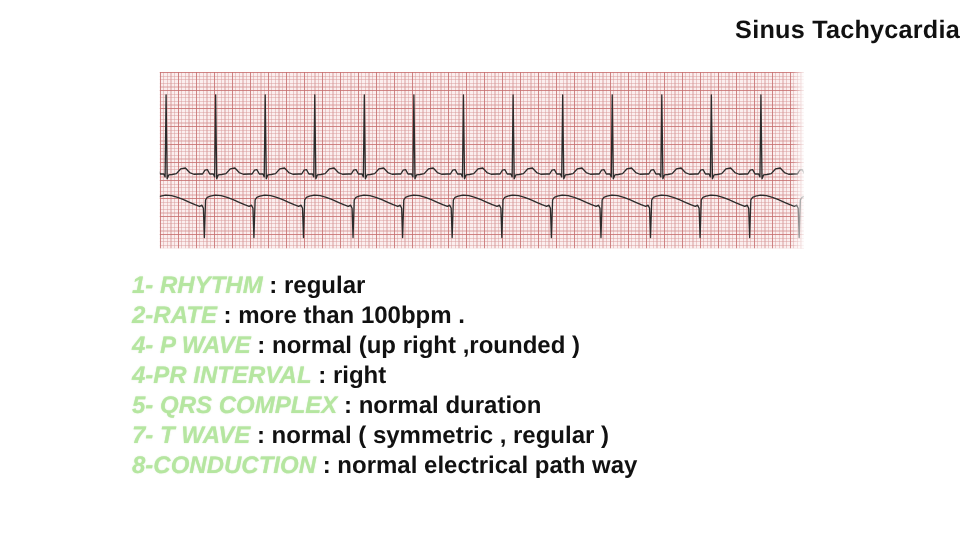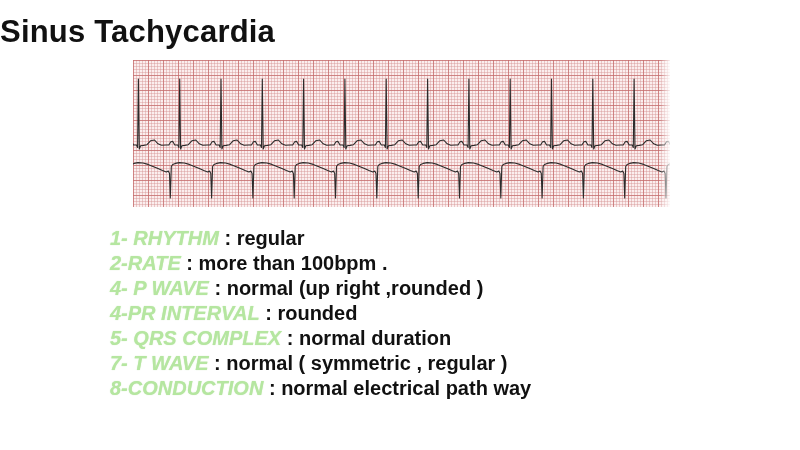--- a/index.html
+++ b/index.html
@@ -14,22 +14,22 @@
     overflow: hidden;
     position: relative;
   }
 
   
   .title {
     position: absolute;
     left: 0;
     top: 14px;
     width: 800px;
-    text-align: left;
-    font-size: 31px;
+    text-align: right;
+    font-size: 21px;
     font-weight: bold;
     color: #111111;
     letter-spacing: 0.2px;
   }
 
   
   .ecg-wrap {
     position: absolute;
     left: 133px;
     top: 60px;
@@ -116,21 +116,21 @@
   <div class="finding-row">
     <span class="finding-label">1- RHYTHM</span><span class="finding-sep"> : </span><span class="finding-value">regular</span>
   </div>
   <div class="finding-row">
     <span class="finding-label">2-RATE</span><span class="finding-sep"> :  </span><span class="finding-value">more than 100bpm .</span>
   </div>
   <div class="finding-row">
     <span class="finding-label">4- P WAVE</span><span class="finding-sep"> :  </span><span class="finding-value">normal (up right ,rounded )</span>
   </div>
   <div class="finding-row">
-    <span class="finding-label">4-PR INTERVAL</span><span class="finding-sep"> : </span><span class="finding-value">rounded</span>
+    <span class="finding-label">4-PR INTERVAL</span><span class="finding-sep"> : </span><span class="finding-value">right</span>
   </div>
   <div class="finding-row">
     <span class="finding-label">5- QRS COMPLEX</span><span class="finding-sep"> :   </span><span class="finding-value">normal duration</span>
   </div>
   <div class="finding-row">
     <span class="finding-label">7- T WAVE</span><span class="finding-sep"> : </span><span class="finding-value">normal ( symmetric , regular )</span>
   </div>
   <div class="finding-row">
     <span class="finding-label">8-CONDUCTION</span><span class="finding-sep"> : </span><span class="finding-value">normal  electrical path way</span>
   </div>

